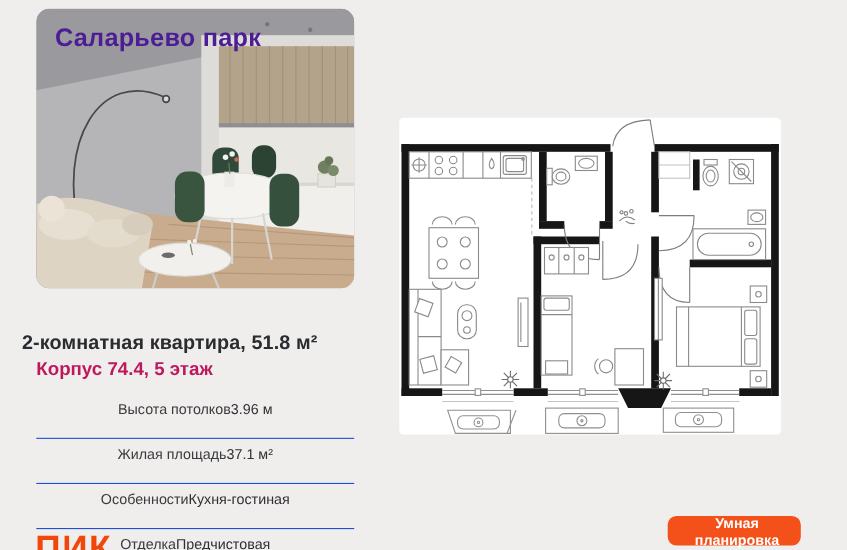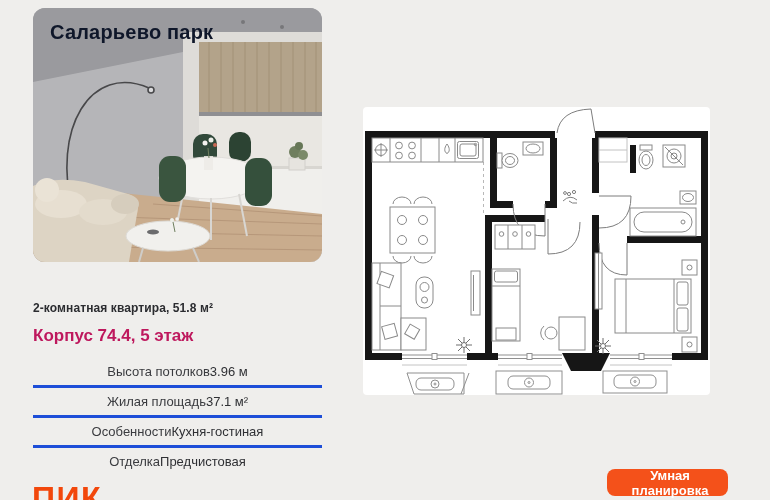--- a/index.html
+++ b/index.html
@@ -7,39 +7,39 @@
     width:770px;height:500px;position:relative;overflow:hidden;
     background:#efeeec;
     font-family:"Liberation Sans", sans-serif;
     -webkit-font-smoothing:antialiased;
   }
   .photo-card{
     position:absolute;left:33px;top:8px;width:289px;height:254px;
     border-radius:12px;overflow:hidden;background:#b4b4b6;cursor:pointer;
   }
   .photo-title{
-    position:absolute;left:17px;top:13px;color:#0f172a;
-    font-size:20px;font-weight:700;letter-spacing:.2px;
+    position:absolute;left:17px;top:13px;color:#4c1d95;
+    font-size:23px;font-weight:700;letter-spacing:.2px;
   }
   .listing-title{
-    position:absolute;left:33px;top:301px;width:300px;
-    font-size:12px;font-weight:700;color:#2b2c30;letter-spacing:.1px;
+    position:absolute;left:20px;top:301px;width:300px;
+    font-size:18px;font-weight:700;color:#2b2c30;letter-spacing:.1px;
   }
   .listing-subtitle{
     position:absolute;left:33px;top:326px;width:300px;
     font-size:17px;font-weight:600;color:#be185d;
   }
   .spec-table{
     position:absolute;left:33px;top:358px;width:289px;
   }
   .spec-row{
     display:flex;justify-content:center;align-items:center;
     height:27px;font-size:13px;color:#3a3b3f;
   }
-  .spec-row + .spec-row{border-top:3px solid #1d4ed8;}
+  .spec-row + .spec-row{border-top:1px solid #1d4ed8;margin-top:13px;}
   .spec-label{color:#3a3b3f;}
   .spec-value{color:#2f3034;text-align:right;}
   .brand-logo{
     position:absolute;left:32px;top:482px;
     font-size:32px;font-weight:800;letter-spacing:1.5px;color:#f2470b;
     line-height:1;
   }
   .plan-card{
     position:absolute;left:363px;top:107px;width:347px;height:288px;
     background:#ffffff;border-radius:4px;cursor:pointer;

